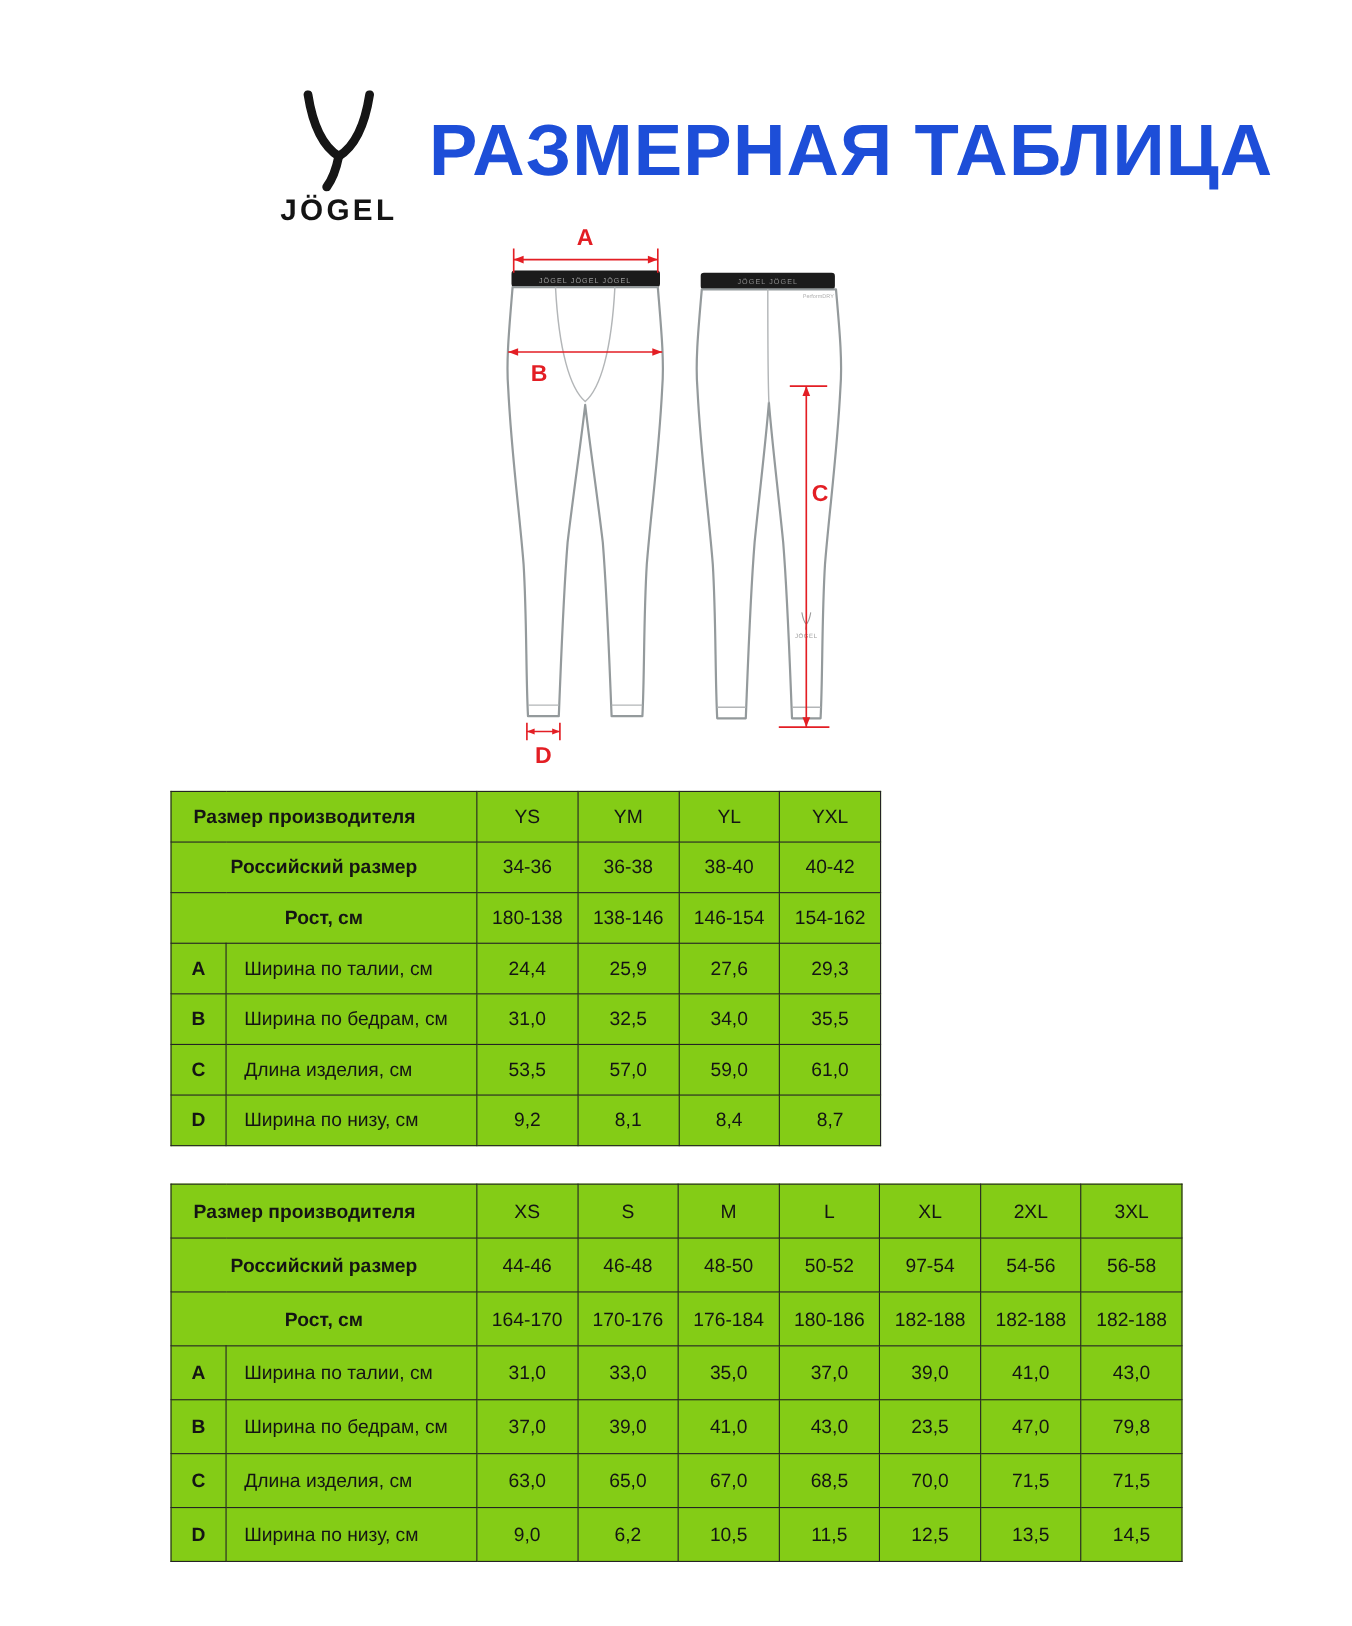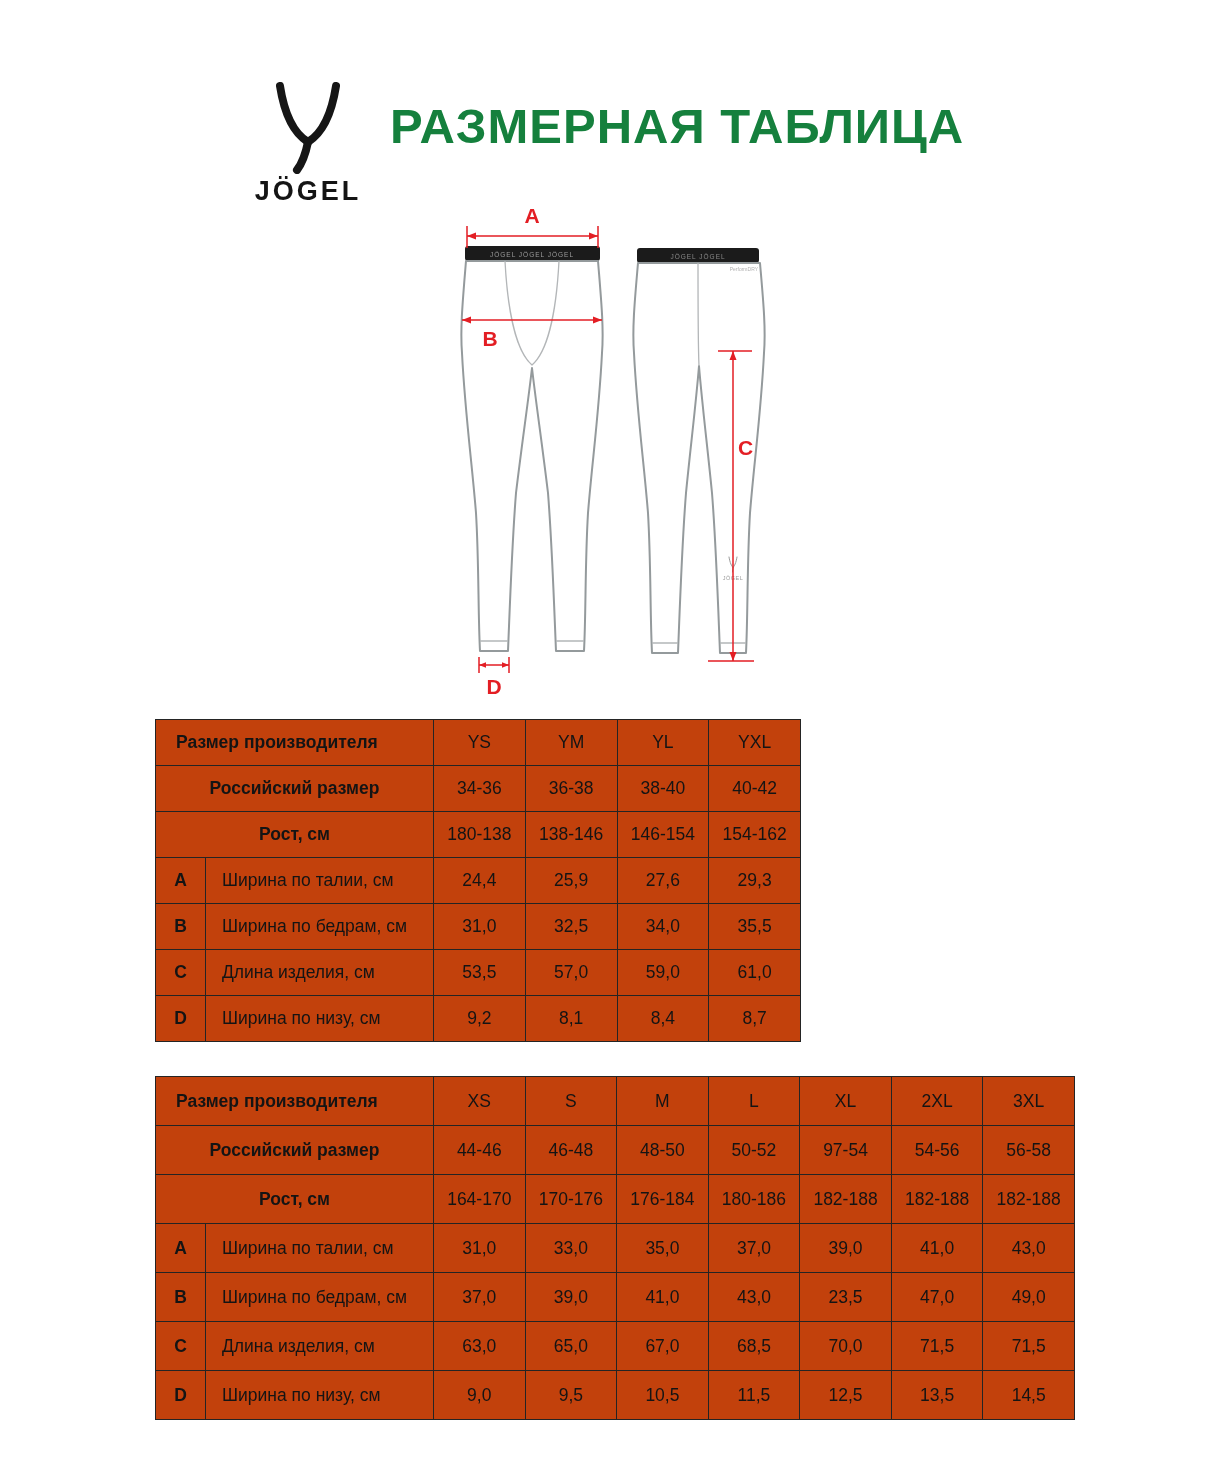--- a/index.html
+++ b/index.html
@@ -4,28 +4,28 @@
 <style>
   * { margin:0; padding:0; box-sizing:border-box; }
   html,body { background:#ffffff; }
   body { font-family:"Liberation Sans", sans-serif; color:#141414; }
   .page { position:relative; width:1229px; height:1478px; background:#fff; overflow:hidden; margin:0 auto; }
 
   
   .logo { position:absolute; left:243px; top:82px; width:130px; text-align:center; }
   .logo-glyph { display:block; margin:0 auto; }
   .logo-text { display:block; margin-top:2px; font-weight:bold; font-size:27px; letter-spacing:3px; color:#141414; }
-  .page-title { position:absolute; left:390px; top:98px; font-size:49px; font-weight:bold;
-                letter-spacing:1px; color:#15803d; white-space:nowrap; }
+  .page-title { position:absolute; left:390px; top:98px; font-size:66px; font-weight:bold;
+                letter-spacing:1px; color:#1d4ed8; white-space:nowrap; }
 
   
   .diagram { position:absolute; left:420px; top:203px; width:400px; height:505px; }
 
   
-  .size-table { position:absolute; border-collapse:collapse; table-layout:fixed; background:#c2410c; }
+  .size-table { position:absolute; border-collapse:collapse; table-layout:fixed; background:#84cc16; }
   .size-table th, .size-table td {
     border:1px solid #242424; font-size:17.5px; color:#141414;
     text-align:center; vertical-align:middle; font-weight:normal; overflow:hidden;
   }
   .t1 { left:155px; top:719px; width:646px; }
   .t1 th, .t1 td { height:46px; }
   .t2 { left:155px; top:1076px; width:920px; }
   .t2 th, .t2 td { height:49px; }
   .size-table .lbl-producer { text-align:left; padding-left:20px; font-weight:bold; }
   .size-table .lbl-info { font-weight:bold; }
@@ -251,38 +251,38 @@
         </tr>
         <tr>
           <th class="letter">B</th>
           <td class="desc">Ширина по бедрам, см</td>
           <td>37,0</td>
           <td>39,0</td>
           <td>41,0</td>
           <td>43,0</td>
           <td>23,5</td>
           <td>47,0</td>
-          <td>49,0</td>
+          <td>79,8</td>
         </tr>
         <tr>
           <th class="letter">C</th>
           <td class="desc">Длина изделия, см</td>
           <td>63,0</td>
           <td>65,0</td>
           <td>67,0</td>
           <td>68,5</td>
           <td>70,0</td>
           <td>71,5</td>
           <td>71,5</td>
         </tr>
         <tr>
           <th class="letter">D</th>
           <td class="desc">Ширина по низу, см</td>
           <td>9,0</td>
-          <td>9,5</td>
+          <td>6,2</td>
           <td>10,5</td>
           <td>11,5</td>
           <td>12,5</td>
           <td>13,5</td>
           <td>14,5</td>
         </tr>
       </tbody>
   </table>
 
 </div>

